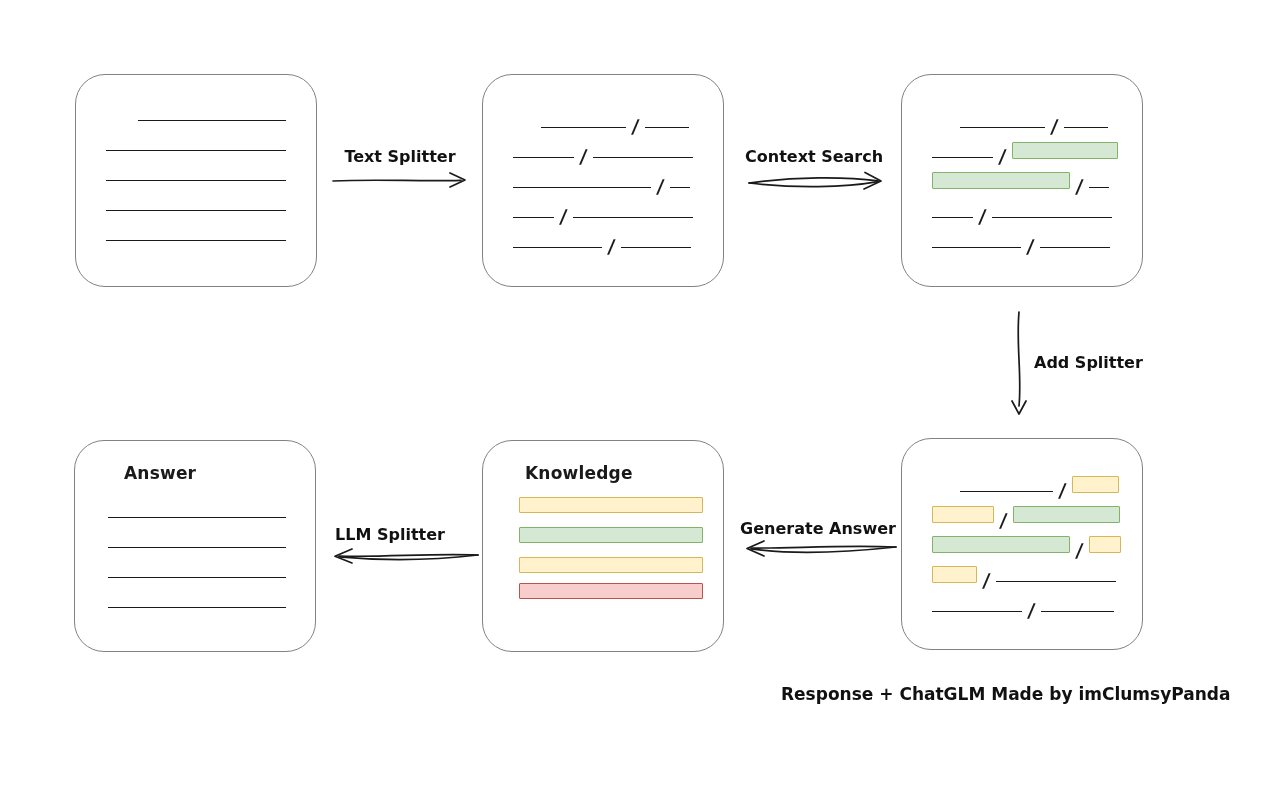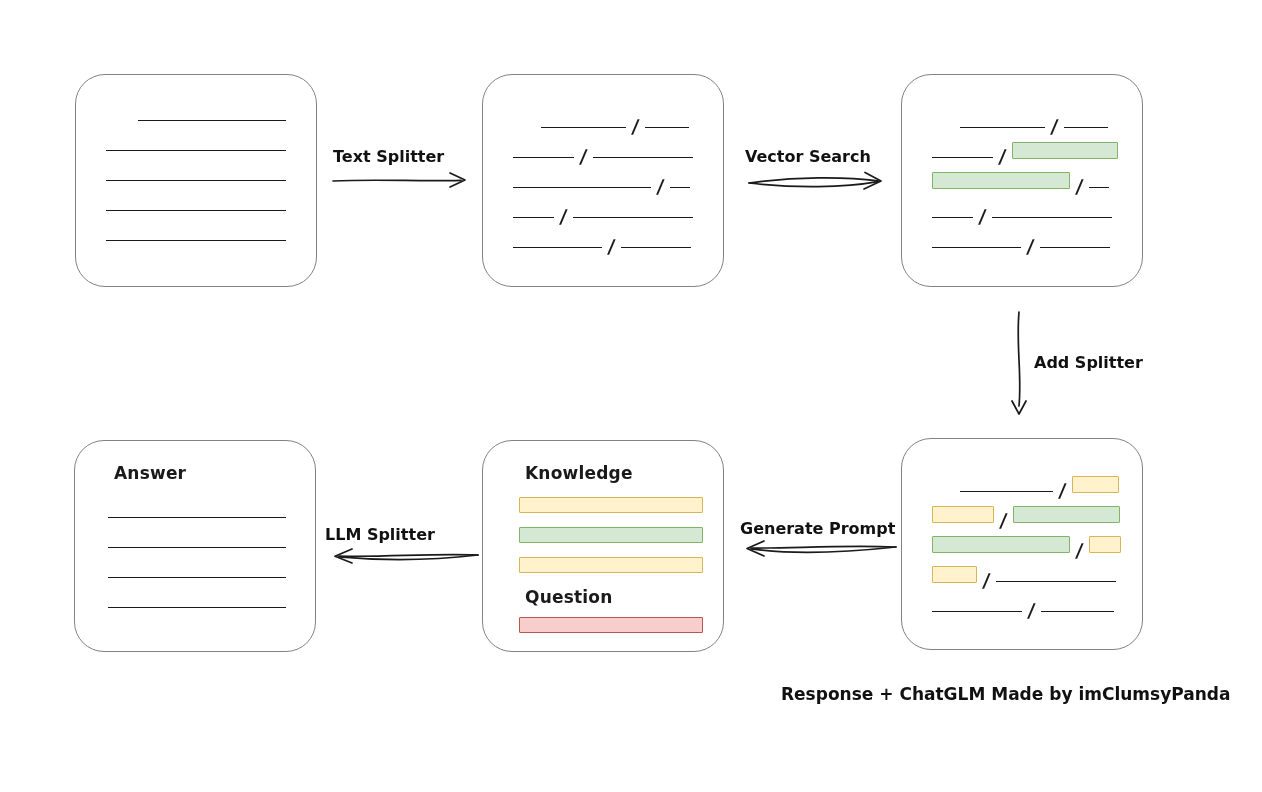--- a/index.html
+++ b/index.html
@@ -48,21 +48,21 @@
     width:184px;height:16px;box-sizing:border-box;border-radius:1px;margin-top:14px;
   }
   .bar.yellow{background:var(--yellow-fill);border:1.3px solid var(--yellow-border);}
   .bar.green{background:var(--green-fill);border:1.3px solid var(--green-border);}
   .bar.red{background:var(--red-fill);border:1.3px solid var(--red-border);}
   
   .arrow-label{
     position:absolute;font-size:16px;font-weight:bold;color:#111;
     white-space:nowrap;
   }
-  .centered{}
+  .centered{text-align:center;}
   #caption{
     position:absolute;left:781px;top:684px;
     font-size:17px;font-weight:bold;color:#111;white-space:nowrap;
   }
   #arrow-layer{position:absolute;left:0;top:0;width:1262px;height:792px;pointer-events:none;}
   #arrow-layer path{stroke:var(--stroke);stroke-width:1.7;fill:none;stroke-linecap:round;stroke-linejoin:round;}
 </style>
 </head>
 <body>
 
@@ -178,28 +178,27 @@
       </div>
   </div>
 
   <div class="box" style="left:482px;top:440px;width:242px;height:212px;padding:22px 0 0 36px;">
     <div class="inner-label">Knowledge</div>
     <div class="bars">
         <div class="bar yellow"></div>
         <div class="bar green"></div>
         <div class="bar yellow"></div>
       </div>
-    <div class="inner-label" style="margin-top:14px;">Question</div>
     <div class="bars" style="margin-top:-4px;">
         <div class="bar red"></div>
       </div>
   </div>
 
   <div class="box" style="left:74px;top:440px;width:242px;height:212px;padding:22px 0 0 33px;">
-    <div class="inner-label" style="margin-left:6px;">Answer</div>
+    <div class="inner-label" style="margin-left:16px;">Answer</div>
     <div class="rows" style="padding-left:0;margin-top:6px;">
         <div class="row">
           <div class="hline" style="width: 178px;"></div>
         </div>
         <div class="row">
           <div class="hline" style="width: 178px;"></div>
         </div>
         <div class="row">
           <div class="hline" style="width: 178px;"></div>
         </div>
@@ -229,20 +228,20 @@
       <path d="M764,541 L747,548.5 L764,556"></path>
     </g>
     <g>
       <path d="M478,555 C430,553 385,557.5 339,556"></path>
       <path d="M478,555 C430,560.5 385,561 339,556.8"></path>
       <path d="M352,549 L335,556.3 L352,563"></path>
     </g>
   </svg>
 
   <div class="arrow-label centered" style="left:333px;top:147px;width:134px;">Text Splitter</div>
-  <div class="arrow-label centered" style="left:745px;top:147px;width:136px;">Vector Search</div>
+  <div class="arrow-label centered" style="left:745px;top:147px;width:136px;">Context Search</div>
   <div class="arrow-label" style="left:1034px;top:353px;">Add Splitter</div>
-  <div class="arrow-label centered" style="left:740px;top:519px;width:156px;">Generate Prompt</div>
+  <div class="arrow-label centered" style="left:740px;top:519px;width:156px;">Generate Answer</div>
   <div class="arrow-label centered" style="left:325px;top:525px;width:130px;">LLM Splitter</div>
 
   <div id="caption">Response + ChatGLM Made by imClumsyPanda</div>
 
 </div>
 
 </body></html>

